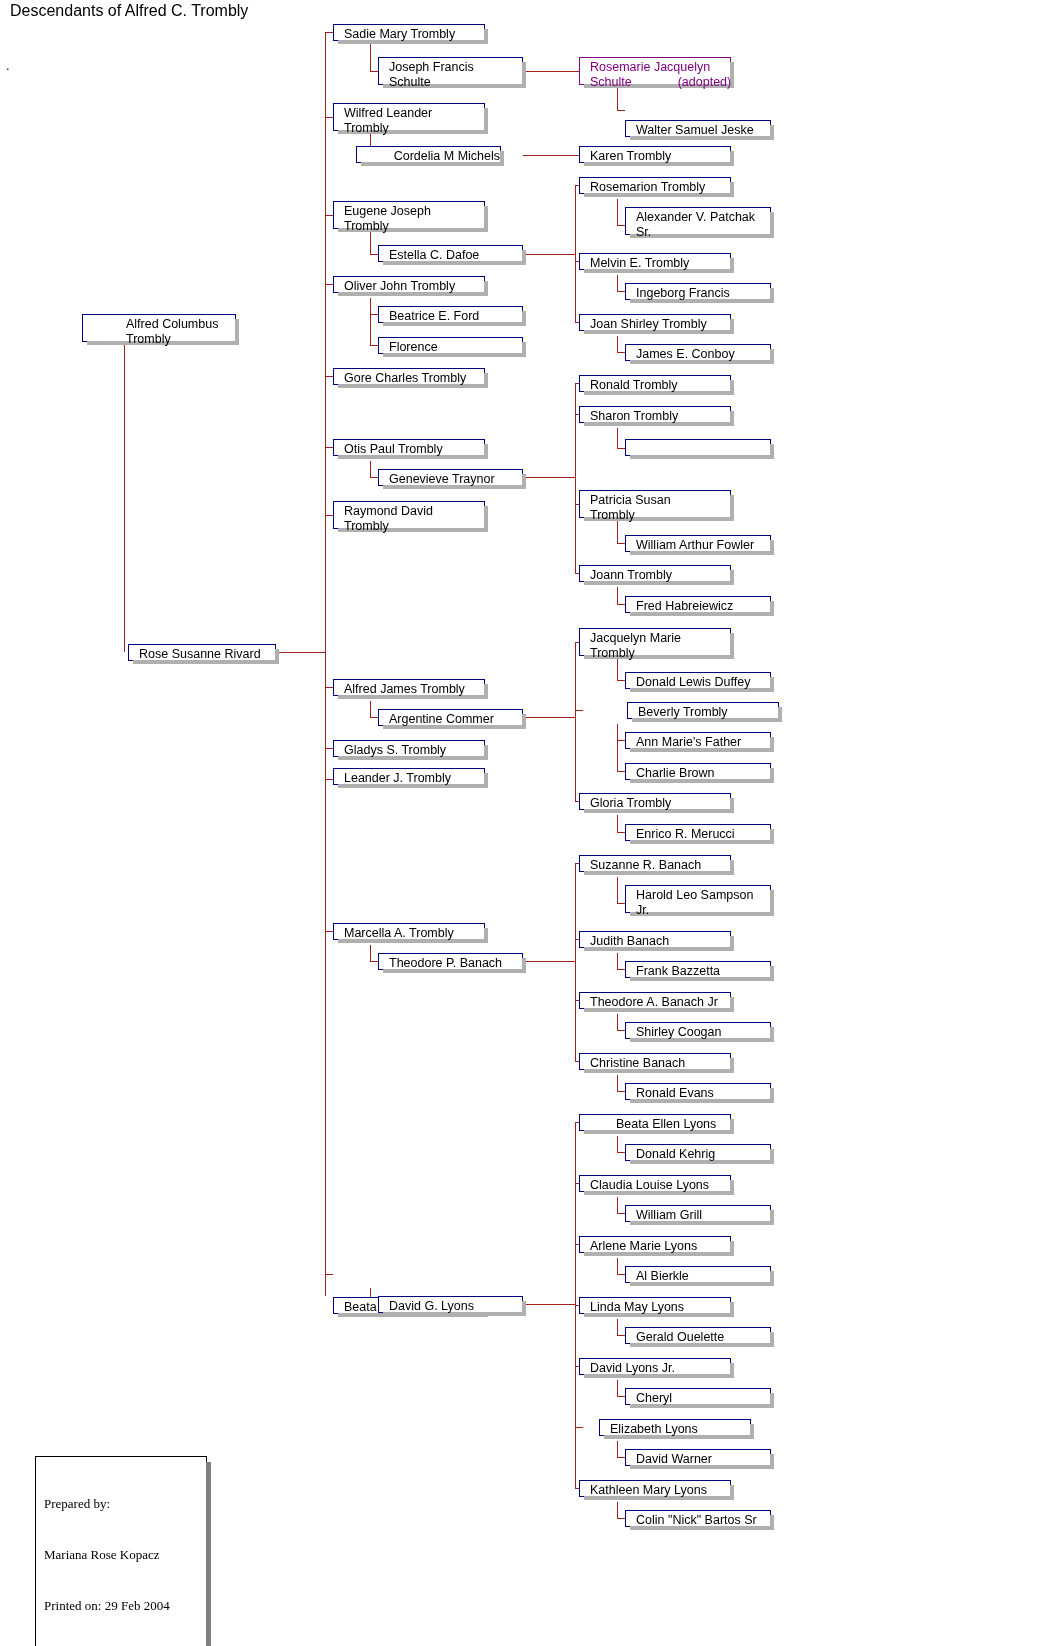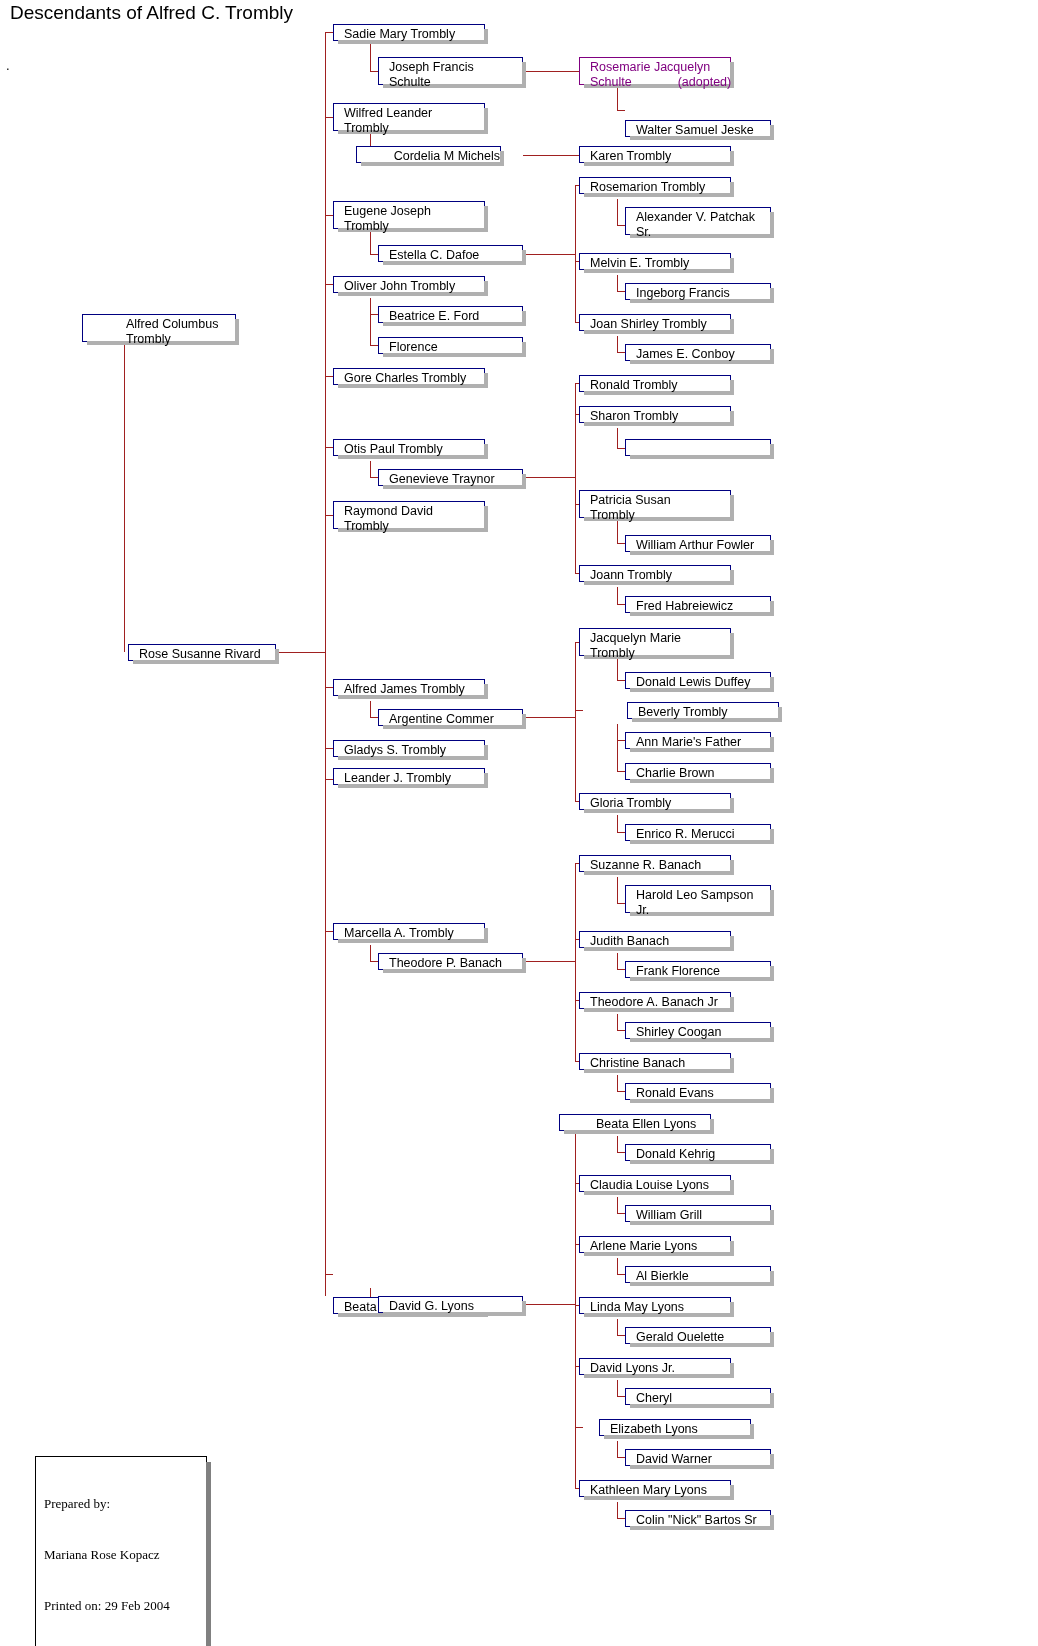--- a/index.html
+++ b/index.html
@@ -47,21 +47,21 @@
   
   .ln{position:absolute;background:#A02020;z-index:1;}
   .lnv{width:1px;}
   .lnh{height:1px;}
 
   
   #title{
     position:absolute;
     left:10px; top:2px;
     font-family:"Liberation Sans",sans-serif;
-    font-size:19px;
+    font-size:16px;
     color:#000000;
     white-space:pre;
   }
   #dot{
     position:absolute;
     left:6px; top:62px;
     font-size:13px;
     color:#000;
     line-height:8px;
   }
@@ -309,29 +309,29 @@
 
   <div class="node" style="left:333px;top:740px;width:152px;height:17px;">Gladys S. Trombly</div>
   <div class="node" style="left:333px;top:768px;width:152px;height:17px;">Leander J. Trombly</div>
 
   <div class="node" style="left:333px;top:923px;width:152px;height:17px;">Marcella A. Trombly</div>
   <div class="node" style="left:378px;top:953px;width:145px;height:17px;">Theodore P. Banach</div>
   <div class="node" style="left:579px;top:855px;width:152px;height:17px;">Suzanne R. Banach</div>
   <div class="node" style="left:625px;top:885px;width:146px;height:28px;">Harold Leo Sampson
 Jr.</div>
   <div class="node" style="left:579px;top:931px;width:152px;height:17px;">Judith Banach</div>
-  <div class="node" style="left:625px;top:961px;width:146px;height:17px;">Frank Florence</div>
+  <div class="node" style="left:625px;top:961px;width:146px;height:17px;">Frank Bazzetta</div>
   <div class="node" style="left:579px;top:992px;width:152px;height:17px;">Theodore A. Banach Jr</div>
   <div class="node" style="left:625px;top:1022px;width:146px;height:17px;">Shirley Coogan</div>
   <div class="node" style="left:579px;top:1053px;width:152px;height:17px;">Christine Banach</div>
   <div class="node" style="left:625px;top:1083px;width:146px;height:17px;">Ronald Evans</div>
 
   <div class="node" style="left:333px;top:1266px;width:152px;height:17px;margin-top:31px;">Beata R. Trombly</div>
   <div class="node" style="left:378px;top:1296px;width:145px;height:17px;">David G. Lyons</div>
-  <div class="node" style="left:559px;top:1114px;width:152px;height:17px;padding-left:36px;">Beata Ellen Lyons</div>
+  <div class="node" style="left:579px;top:1114px;width:152px;height:17px;padding-left:36px;">Beata Ellen Lyons</div>
   <div class="node" style="left:625px;top:1144px;width:146px;height:17px;">Donald Kehrig</div>
   <div class="node" style="left:579px;top:1175px;width:152px;height:17px;">Claudia Louise Lyons</div>
   <div class="node" style="left:625px;top:1205px;width:146px;height:17px;">William Grill</div>
   <div class="node" style="left:579px;top:1236px;width:152px;height:17px;">Arlene Marie Lyons</div>
   <div class="node" style="left:625px;top:1266px;width:146px;height:17px;">Al Bierkle</div>
   <div class="node" style="left:579px;top:1297px;width:152px;height:17px;">Linda May Lyons</div>
   <div class="node" style="left:625px;top:1327px;width:146px;height:17px;">Gerald Ouelette</div>
   <div class="node" style="left:579px;top:1358px;width:152px;height:17px;">David Lyons Jr.</div>
   <div class="node" style="left:625px;top:1388px;width:146px;height:17px;">Cheryl</div>
   <div class="node" style="left:579px;top:1419px;width:152px;height:17px;margin-left:20px;">Elizabeth Lyons</div>

